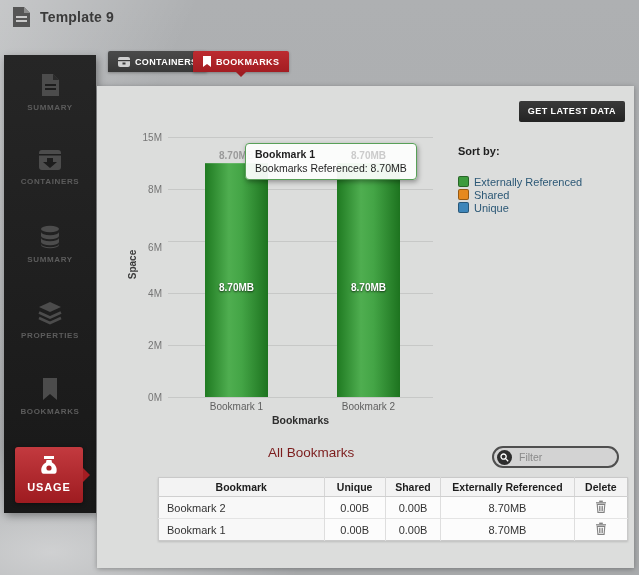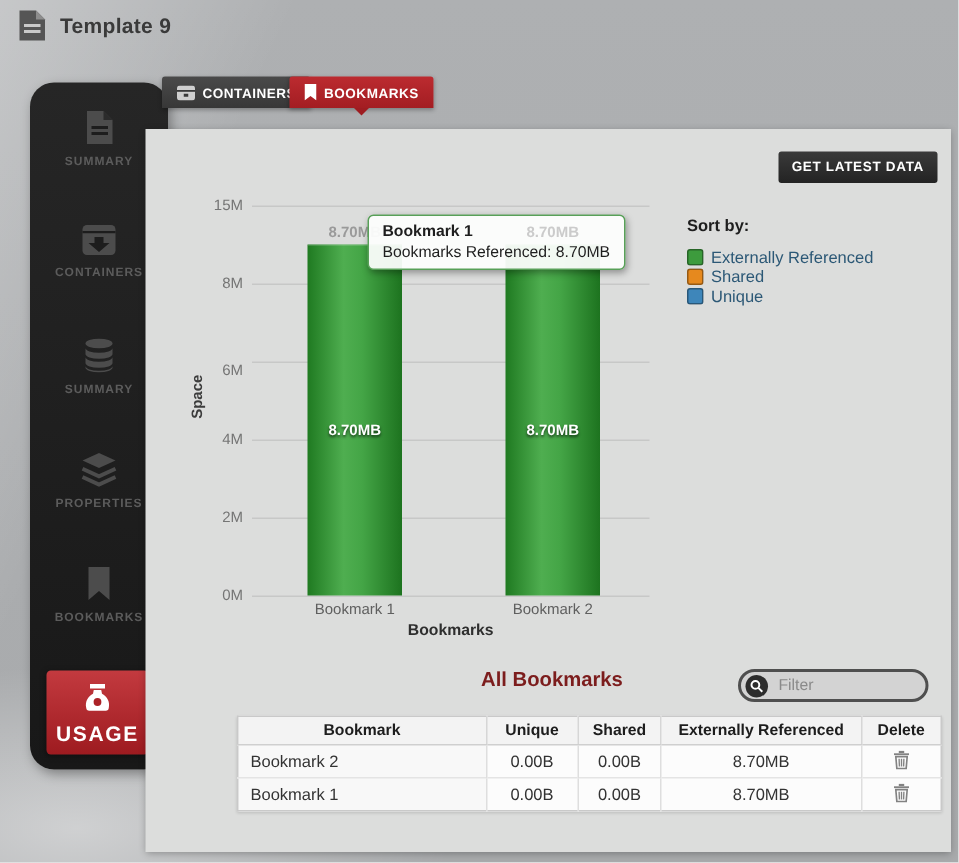--- a/index.html
+++ b/index.html
@@ -10,33 +10,33 @@
       radial-gradient(ellipse 420px 180px at 8% 96%, rgba(255,255,255,0.45), rgba(255,255,255,0) 60%),
       linear-gradient(115deg, rgba(255,255,255,0.30) 0%, rgba(255,255,255,0) 22%),
       linear-gradient(#aeb0b2, #a8aaac);
     overflow:hidden; }
 
   
   .window-header { position:absolute; left:12px; top:6px; display:flex; align-items:center; gap:9px; }
   .window-title { font-size:14px; font-weight:bold; color:#3a3a3a; letter-spacing:.2px; }
 
   
-  .sidebar { position:absolute; left:20px; top:55px; width:92px; height:458px;
-    background:linear-gradient(#262626, #181818); box-shadow:2px 3px 8px rgba(0,0,0,0.35);border-radius:16px; }
+  .sidebar { position:absolute; left:4px; top:55px; width:92px; height:458px;
+    background:linear-gradient(#262626, #181818); box-shadow:2px 3px 8px rgba(0,0,0,0.35); }
   .side-item { position:absolute; left:0; width:92px; text-align:center; cursor:pointer; }
   .side-item .side-icon { display:block; margin:0 auto; }
   .side-item .side-label { display:block; margin-top:6px; font-size:8px; font-weight:bold;
     letter-spacing:.08em; color:#5c5c5c; }
   .side-usage { position:absolute; left:11px; top:392px; width:68px; height:56px;
     background:linear-gradient(#c33a3f, #9e1b20); border-radius:3px; text-align:center;
     box-shadow:0 1px 4px rgba(0,0,0,0.45); cursor:pointer; }
   .side-usage::after { content:""; position:absolute; right:-7px; top:21px;
     border-top:7px solid transparent; border-bottom:7px solid transparent; border-left:7px solid #a41d22; }
   .side-usage .side-icon { display:block; margin:8px auto 0; }
-  .side-usage .side-label { display:block; margin-top:4px; font-size:14px; font-weight:bold;
+  .side-usage .side-label { display:block; margin-top:4px; font-size:11px; font-weight:bold;
     letter-spacing:.08em; color:#fff; }
 
   
   .tab { position:absolute; top:51px; height:21px; display:flex; align-items:center; gap:5px;
     padding:0 10px; color:#fff; font-size:9px; font-weight:bold; letter-spacing:.04em;
     border-radius:2px 2px 0 0; cursor:pointer; box-shadow:0 1px 3px rgba(0,0,0,0.3); }
   .tab-dark { left:108px; background:linear-gradient(#4a4a4a,#373737); }
   .tab-red  { left:193px; background:linear-gradient(#bc2b30,#a31d22); }
   .tab-red::after { content:""; position:absolute; top:100%; left:50%; margin-left:-5px;
     border:5px solid transparent; border-top:5px solid #9e1c21; border-bottom:none; }
@@ -72,28 +72,28 @@
   .xaxis-title { position:absolute; top:277px; left:0; width:100%; text-align:center;
     font-size:10.5px; font-weight:bold; color:#2e2e2e; }
   .chart-tooltip { position:absolute; left:77px; top:6px; z-index:30; white-space:nowrap;
     background:rgba(253,254,253,0.94); border:1px solid #58a058; border-radius:4px;
     padding:4px 9px 5px; box-shadow:1px 2px 5px rgba(0,0,0,0.35); }
   .tooltip-title { font-size:10.5px; font-weight:bold; color:#1e1e1e; }
   .tooltip-text  { font-size:10.5px; color:#1e1e1e; margin-top:2px; }
 
   
   .legend { position:absolute; left:361px; top:59px; }
-  .legend-title { font-size:11px; font-weight:bold; color:#1e1e1e; margin-bottom:8px; }
+  .legend-title { font-size:11px; font-weight:bold; color:#1e1e1e; margin-bottom:18px; }
   .legend-item { display:flex; align-items:center; gap:5px; height:13px; cursor:pointer; }
   .swatch { width:11px; height:11px; border-radius:2px; border:1px solid rgba(0,0,0,0.35); }
   .legend-label { font-size:11px; color:#2c5876; }
 
   
-  .table-title { position:absolute; left:171px; top:359px; width:200px; text-align:center;
-    font-size:13.5px; font-weight:bold; color:#7c1d1d; }
+  .table-title { position:absolute; left:171px; top:359px; width:200px; 
+    font-size:13.5px; font-weight:normal; color:#7c1d1d; }
   .filter-wrap { position:absolute; left:395px; top:360px; width:127px; height:22px;
     background:#d3d3d3; border:2px solid #4f4f4f; border-radius:11px;
     display:flex; align-items:center; padding:0 6px 0 3px; }
   .filter-badge { width:15px; height:15px; border-radius:50%; background:#2d2d2d; flex:none;
     display:flex; align-items:center; justify-content:center; }
   .filter-input { flex:1; min-width:0; border:none; outline:none; background:transparent;
     font-size:10.5px; color:#444; padding-left:7px; font-family:"Liberation Sans", sans-serif; }
   .filter-input::placeholder { color:#8a8a8a; }
 
   table.bm-table { position:absolute; left:61px; top:391px; width:470px; border-collapse:collapse;

